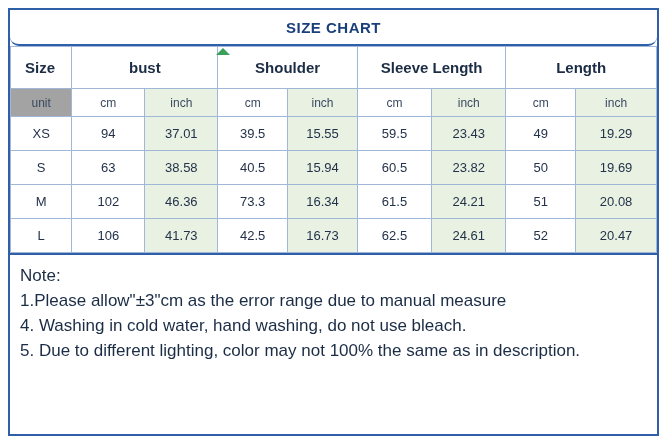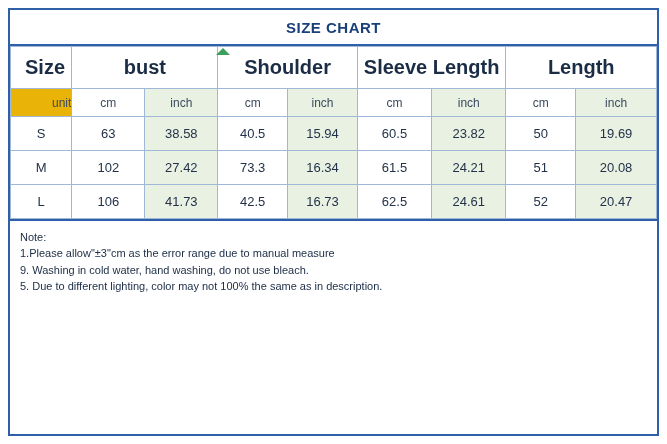--- a/index.html
+++ b/index.html
@@ -30,20 +30,21 @@
     background: #ffffff;
   }
   .title-bar {
     height: 34px;
     flex: 0 0 34px;
     border-bottom: 2px solid #2f5fa8;
     display: flex;
     align-items: center;
     justify-content: center;
     background: #ffffff;
+    border-radius: 9px;
   }
   .title-bar .title {
     font-size: 15px;
     font-weight: bold;
     color: #1a3f7a;
     letter-spacing: 0.5px;
   }
   table.chart {
     border-collapse: collapse;
     width: 100%;
@@ -54,21 +55,21 @@
     text-align: center;
     font-size: 13px;
     color: #23324a;
     padding: 0;
     height: 33px;
     vertical-align: middle;
   }
   
   tr.head td {
     height: 41px;
-    font-size: 20px;
+    font-size: 15px;
     font-weight: bold;
     color: #1b2c45;
     background: #ffffff;
   }
   tr.head td.size-label {
     text-align: left;
     padding-left: 14px;
   }
   
   tr.unit td {
@@ -80,32 +81,31 @@
   td.shade {
     background: #e9f2e2;
   }
   td.plain {
     background: #ffffff;
   }
   td.firstcol {
     background: #ffffff;
   }
   tr.unit td.firstcol {
-    background: #eab308;
-    text-align: right;
+    background: #a3a3a3;
   }
   .notes {
     flex: 1 1 auto;
     border-top: 2px solid #2f5fa8;
     padding: 8px 10px 6px 10px;
     box-sizing: border-box;
     background: #ffffff;
   }
   .notes .note-line {
-    font-size: 11px;
+    font-size: 17px;
     color: #1b2c45;
     line-height: 1.48;
     white-space: nowrap;
   }
   .table-wrap {
     flex: 0 0 auto;
   }
   .arrow {
     position: absolute;
     left: 216px;
@@ -154,37 +154,48 @@
             <td class="plain">cm</td>
             <td class="shade">inch</td>
             <td class="plain">cm</td>
             <td class="shade">inch</td>
             <td class="plain">cm</td>
             <td class="shade">inch</td>
             <td class="plain">cm</td>
             <td class="shade">inch</td>
           </tr>
 
+          <tr>
+            <td class="firstcol">XS</td>
+            <td class="plain">94</td>
+            <td class="shade">37.01</td>
+            <td class="plain">39.5</td>
+            <td class="shade">15.55</td>
+            <td class="plain">59.5</td>
+            <td class="shade">23.43</td>
+            <td class="plain">49</td>
+            <td class="shade">19.29</td>
+          </tr>
 
           <tr>
             <td class="firstcol">S</td>
             <td class="plain">63</td>
             <td class="shade">38.58</td>
             <td class="plain">40.5</td>
             <td class="shade">15.94</td>
             <td class="plain">60.5</td>
             <td class="shade">23.82</td>
             <td class="plain">50</td>
             <td class="shade">19.69</td>
           </tr>
 
           <tr>
             <td class="firstcol">M</td>
             <td class="plain">102</td>
-            <td class="shade">27.42</td>
+            <td class="shade">46.36</td>
             <td class="plain">73.3</td>
             <td class="shade">16.34</td>
             <td class="plain">61.5</td>
             <td class="shade">24.21</td>
             <td class="plain">51</td>
             <td class="shade">20.08</td>
           </tr>
 
           <tr>
             <td class="firstcol">L</td>
@@ -197,19 +208,19 @@
             <td class="plain">52</td>
             <td class="shade">20.47</td>
           </tr>
         </tbody>
       </table>
     </div>
 
     <div class="notes">
       <div class="note-line">Note:</div>
       <div class="note-line">1.Please allow"±3"cm as the error range due to manual measure</div>
-      <div class="note-line">9. Washing in cold water, hand washing, do not use bleach.</div>
+      <div class="note-line">4. Washing in cold water, hand washing, do not use bleach.</div>
       <div class="note-line">5. Due to different lighting, color may not 100% the same as in description.</div>
     </div>
 
   </div>
   <div class="arrow"></div>
 </div>
 
 </body></html>

